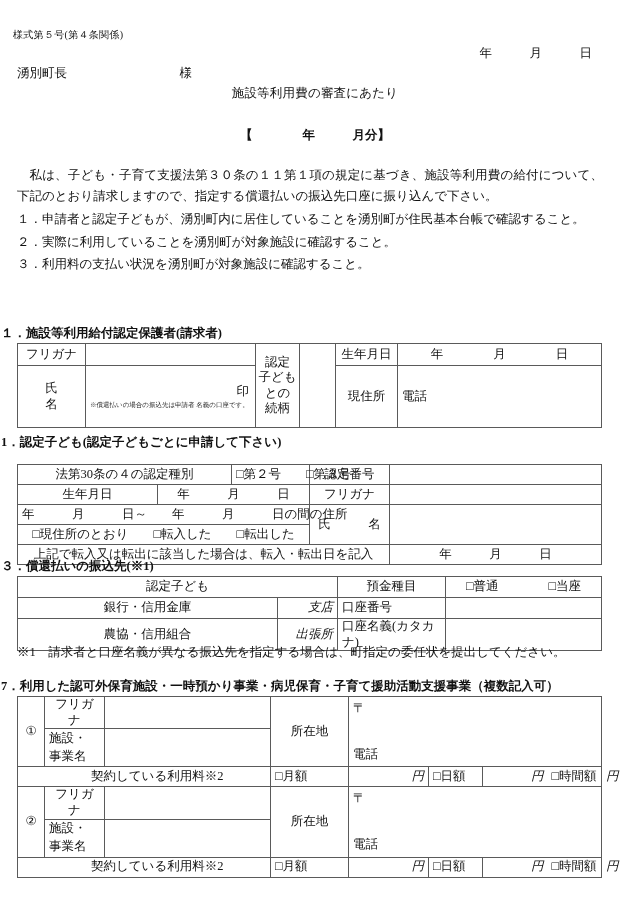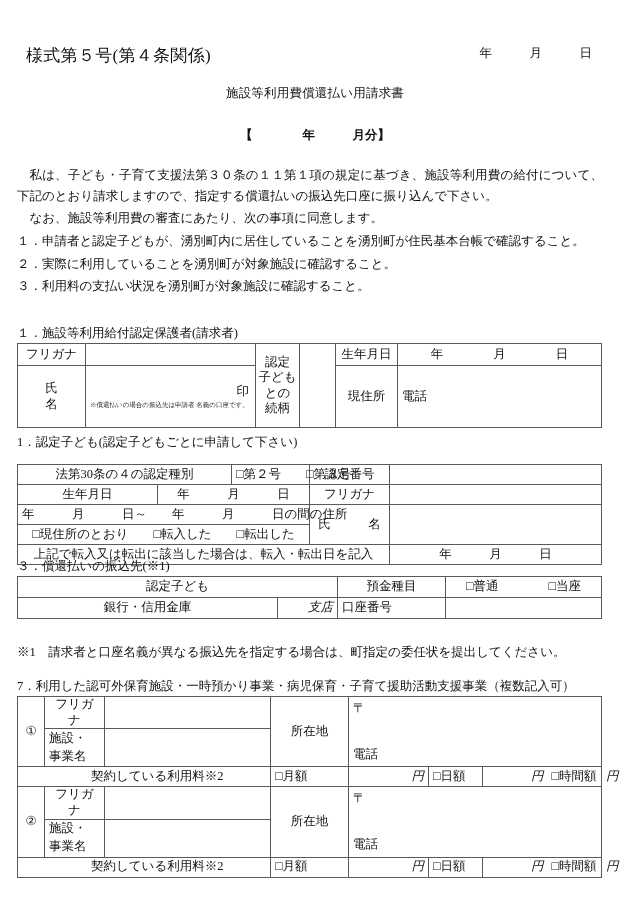--- a/index.html
+++ b/index.html
@@ -16,26 +16,25 @@
     width: 630px;
     height: 903px;
     background: #ffffff;
     overflow: hidden;
     box-sizing: border-box;
   }
 
   
   .form-no {
     position: absolute;
-    left: 26px;
+    left: 13px;
     top: 28px;
-    font-size: 17px;
+    font-size: 10px;
     letter-spacing: 0.3px;
     white-space: nowrap;
-    margin-top: 16px;
   }
   .date-line {
     position: absolute;
     left: 0;
     top: 45px;
     width: 601px;
     text-align: right;
     font-size: 12.5px;
     padding-right: 9px;
     box-sizing: border-box;
@@ -92,21 +91,22 @@
     padding-left: 1.85em;
     text-indent: -1.85em;
     line-height: 21px;
   }
 
   
   .sec-head {
     position: absolute;
     font-size: 12.5px;
     white-space: nowrap;
-    left: 17px;
+    left: 1px;
+    font-weight: bold;
   }
 
   
   table.frm {
     position: absolute;
     left: 17px;
     border-collapse: collapse;
     width: 584px;
     font-size: 12.5px;
     table-layout: fixed;
@@ -167,26 +167,26 @@
     white-space: nowrap;
   }
 </style>
 </head>
 <body>
 
 <div class="page">
 
   <div class="form-no">様式第５号(第４条関係)</div>
   <div class="date-line">年　　　月　　　日</div>
-  <div class="doc-title">施設等利用費償還払い用請求書</div>
+  <div class="addressee">湧別町長　　　　　　　　　様</div>
+  <div class="doc-title">施設等利用費の審査にあたり</div>
   <div class="period-line">【　　　　年　　　月分】</div>
 
   <div class="body-block">
     <p class="para">私は、子ども・子育て支援法第３０条の１１第１項の規定に基づき、施設等利用費の給付について、下記のとおり請求しますので、指定する償還払いの振込先口座に振り込んで下さい。</p>
-    <p class="para">なお、施設等利用費の審査にあたり、次の事項に同意します。</p>
     <ul class="agree-list">
       <li>１．申請者と認定子どもが、湧別町内に居住していることを湧別町が住民基本台帳で確認すること。</li>
       <li>２．実際に利用していることを湧別町が対象施設に確認すること。</li>
       <li>３．利用料の支払い状況を湧別町が対象施設に確認すること。</li>
     </ul>
   </div>
 
   <div class="sec-head" style="top:325px;">１．施設等利用給付認定保護者(請求者)</div>
   <table class="frm" style="top:343px;">
     <colgroup>
@@ -274,20 +274,26 @@
     <tbody>
       <tr>
         <td class="c" colspan="2" style="height:21px">認定子ども</td>
         <td class="c">預金種目</td>
         <td class="c pre">□普通　　　　□当座</td>
       </tr>
       <tr>
         <td class="c" style="height:21px">銀行・信用金庫</td>
         <td class="r">支店</td>
         <td class="l">口座番号</td>
+        <td></td>
+      </tr>
+      <tr>
+        <td class="c" style="height:21px">農協・信用組合</td>
+        <td class="r">出張所</td>
+        <td class="l">口座名義(カタカナ)</td>
         <td></td>
       </tr>
     </tbody>
   </table>
   <div class="note" style="top:644px;">※1　請求者と口座名義が異なる振込先を指定する場合は、町指定の委任状を提出してください。</div>
 
   <div class="sec-head" style="top:678px;">7．利用した認可外保育施設・一時預かり事業・病児保育・子育て援助活動支援事業（複数記入可）</div>
   <table class="frm" style="top:696px;">
     <colgroup>
       <col style="width:27px">

